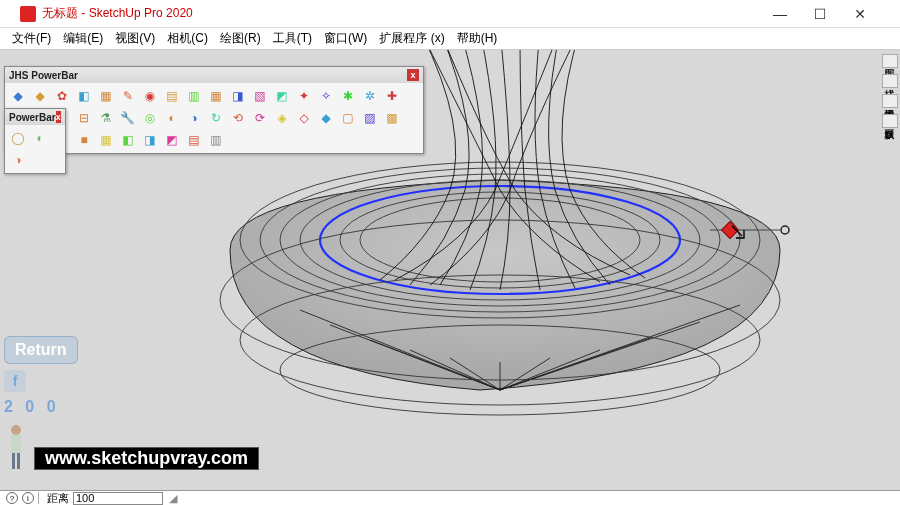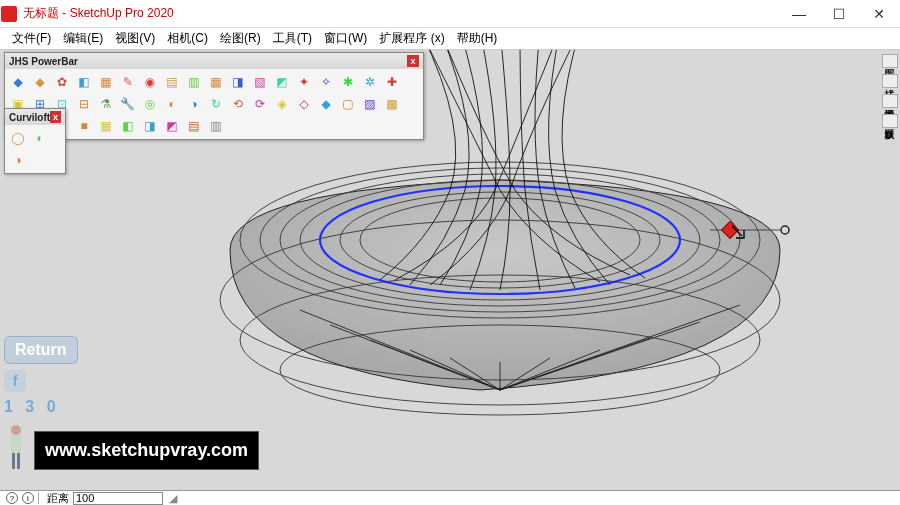--- a/index.html
+++ b/index.html
@@ -1,49 +1,49 @@
 <!DOCTYPE html>
 <html><head>
   <meta charset="utf-8">
   <style>
     * { margin: 0; padding: 0; box-sizing: border-box; }
     body { font-family: "Microsoft YaHei", Arial, sans-serif; font-size: 12px; background: #fff; width: 900px; height: 505px; overflow: hidden; position: relative; }
     
-    .titlebar { height: 28px; background: #fff; display: flex; align-items: center; padding: 0 1px; border-bottom: 1px solid #ddd; }
+    .titlebar { height: 28px; background: #fff; display: flex; align-items: center; padding: 0 20px; border-bottom: 1px solid #ddd; }
     .titlebar .app-icon { width: 16px; height: 16px; background: #d22; border-radius: 2px; margin-right: 6px; }
     .titlebar .title { flex: 1; color: #c00; font-size: 12px; }
     .titlebar .win-controls { display: flex; gap: 0; }
     .titlebar .win-btn { width: 40px; height: 28px; display: flex; align-items: center; justify-content: center; cursor: pointer; color: #333; font-size: 14px; }
     
     .menubar { height: 22px; background: #fff; display: flex; align-items: center; padding: 0 6px; border-bottom: 1px solid #ccc; font-size: 12px; }
     .menubar .menu-item { padding: 2px 6px; cursor: pointer; }
     
     .workspace { position: relative; height: 440px; background: #d8d8d8; overflow: hidden; }
     
     .floating-toolbar { position: absolute; background: #f5f5f5; border: 1px solid #888; box-shadow: 1px 1px 3px rgba(0,0,0,0.3); }
     .floating-toolbar .tb-header { height: 16px; background: linear-gradient(#e8e8e8,#d8d8d8); display: flex; align-items: center; padding: 0 4px; font-size: 10px; font-weight: bold; color: #222; }
     .floating-toolbar .tb-header .tb-close { margin-left: auto; width: 12px; height: 12px; background: #c33; color: #fff; text-align: center; line-height: 12px; font-size: 9px; cursor: pointer; }
     .floating-toolbar .tb-body { padding: 2px; display: flex; flex-wrap: wrap; }
     .tb-icon { width: 20px; height: 20px; margin: 1px; border-radius: 2px; display: flex; align-items: center; justify-content: center; cursor: pointer; font-size: 12px; }
     
-    .powerbar { left: 4px; top: 2px; width: 420px; }
+    .powerbar { left: 4px; top: 16px; width: 420px; }
     .curviloft { left: 4px; top: 58px; width: 62px; }
     
     .right-tabs { position: absolute; right: 2px; top: 0; width: 16px; display: flex; flex-direction: column; gap: 6px; padding-top: 4px; }
     .right-tab { writing-mode: vertical-rl; background: #eee; border: 1px solid #aaa; padding: 6px 1px; font-size: 10px; text-align: center; cursor: pointer; }
     
     .viewport-svg { position: absolute; left: 0; top: 0; width: 100%; height: 100%; pointer-events: none; }
     
     .watermark-group { position: absolute; left: 4px; bottom: 20px; margin-top: 23px; }
     .wm-return { background: rgba(180,200,220,0.6); border: 1px solid rgba(140,170,200,0.8); border-radius: 6px; padding: 4px 10px; color: #fff; font-weight: bold; font-size: 16px; margin-bottom: 6px; display: inline-block; }
     .wm-f { width: 22px; height: 22px; background: rgba(180,200,220,0.5); border-radius: 4px; color: #7aa8d8; font-weight: bold; display: flex; align-items: center; justify-content: center; margin-bottom: 6px; font-size: 14px; }
     .wm-100 { color: #7aa8d8; font-weight: bold; font-size: 16px; letter-spacing: 4px; margin-bottom: 8px; }
     .wm-person { display: flex; align-items: flex-end; gap: 6px; }
     .wm-person svg { flex-shrink: 0; }
-    .wm-text { background: #000; color: #fff; padding: 8px 10px; border: 1px solid #555; display: inline-block; }
+    .wm-text { background: #000; color: #fff; padding: 0 10px; border: 1px solid #555; display: inline-block; }
     .wm-url { font-weight: bold; font-size: 18px; }
     .wm-sub { font-size: 8.5px; color: #bbb; line-height: 1.1; }
     
     .statusbar { height: 15px; background: #fff; border-top: 1px solid #999; display: flex; align-items: center; font-size: 11px; padding: 0 6px; position: absolute; bottom: 0; left: 0; right: 0; }
     .statusbar .sb-icons { display: flex; gap: 4px; align-items: center; margin-right: 8px; }
     .sb-circle { width: 12px; height: 12px; border: 1px solid #666; border-radius: 50%; display: flex; align-items: center; justify-content: center; font-size: 8px; }
     .statusbar .sb-hint { flex: 1; }
     .statusbar .sb-field { display: flex; align-items: center; gap: 4px; }
     .statusbar .sb-input { border: 1px solid #888; background: #fff; width: 90px; height: 13px; padding: 0 2px; font-size: 11px; }
     .statusbar .sb-resize { margin-left: 6px; color: #888; }
@@ -185,41 +185,41 @@
         <div class="tb-icon" style="color: rgb(90, 213, 58);">◧</div>
         <div class="tb-icon" style="color: rgb(58, 158, 213);">◨</div>
         <div class="tb-icon" style="color: rgb(213, 58, 154);">◩</div>
         <div class="tb-icon" style="color: rgb(213, 90, 58);">▤</div>
         <div class="tb-icon" style="color: rgb(136, 136, 136);">▥</div>
       </div>
   </div>
 
   <div class="floating-toolbar curviloft">
     <div class="tb-header">
-      <span>Curviloft</span>
+      <span>PowerBar</span>
       <span class="tb-close">x</span>
     </div>
     <div class="tb-body" id="curviloft-body">
         <div class="tb-icon" style="color: rgb(200, 165, 90);">◯</div>
         <div class="tb-icon" style="color: rgb(122, 184, 122);">◐</div>
         <div class="tb-icon" style="color: rgb(213, 122, 90);">◑</div>
       </div>
   </div>
 
   <div class="right-tabs">
     <div class="right-tab">图层</div>
     <div class="right-tab">样式</div>
     <div class="right-tab">场景设置</div>
     <div class="right-tab">默认面板</div>
   </div>
 
   <div class="watermark-group">
     <div class="wm-return">Return</div>
     <div class="wm-f">f</div>
-    <div class="wm-100">1 3 0</div>
+    <div class="wm-100">2 0 0</div>
     <div class="wm-person">
       <svg width="24" height="46" viewBox="0 0 24 46">
         <circle cx="12" cy="6" r="5" fill="#c8a58a"></circle>
         <rect x="7" y="11" width="10" height="18" fill="#c8d8c8"></rect>
         <rect x="8" y="29" width="3" height="16" fill="#6a7a8a"></rect>
         <rect x="13" y="29" width="3" height="16" fill="#6a7a8a"></rect>
       </svg>
       <div class="wm-text">
         <div class="wm-url">www.sketchupvray.com</div>
       </div>

